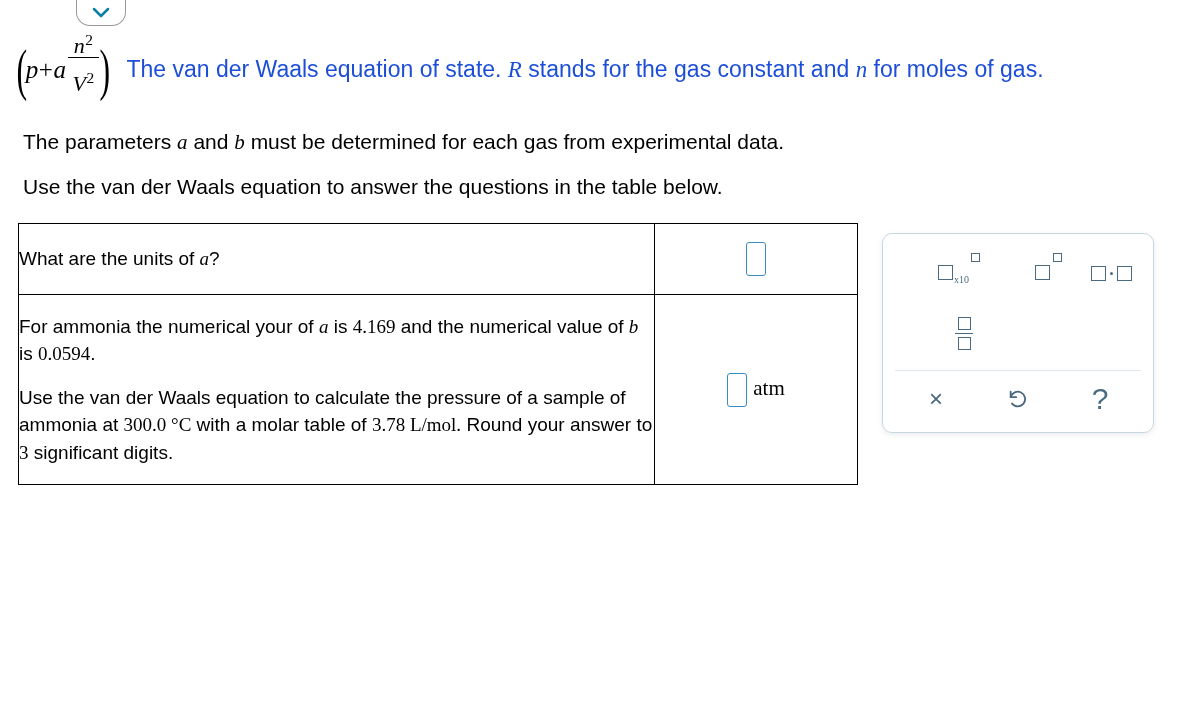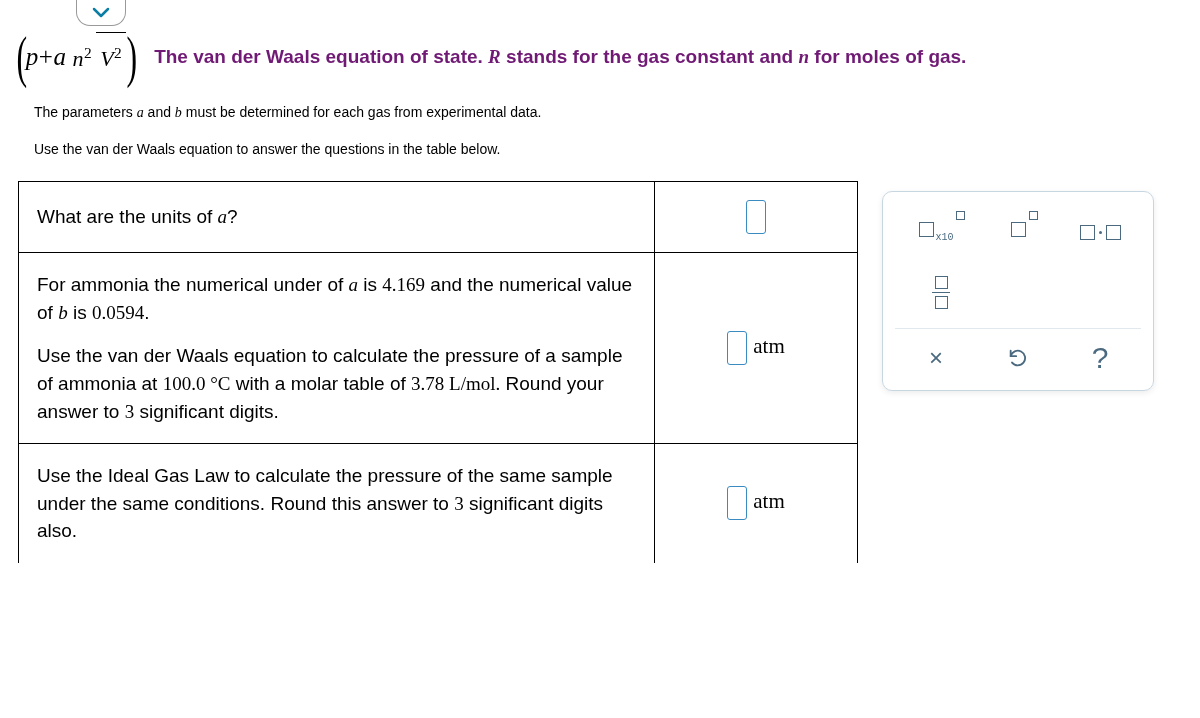--- a/index.html
+++ b/index.html
@@ -14,49 +14,49 @@
   .expand-btn {
     width:50px; height:26px; background:#fff; border:1px solid #999;
     border-bottom-left-radius:14px; border-bottom-right-radius:14px;
     border-top:none;
     display:flex; align-items:center; justify-content:center;
     color:#0a7ea4; font-size:18px; font-weight:bold;
     margin-left:58px;
   }
   .eq-wrap { display:flex; align-items:center; gap:18px; margin-top:6px;}
   .eq { font-family:"Times New Roman", serif; font-size:25px; letter-spacing:0.5px; display:flex; align-items:center;}
-  .frac { display:inline-flex; flex-direction:row; align-items:center; vertical-align:middle; margin:0 2px; font-size:22px; line-height:1;}
+  .frac { display:inline-flex; flex-direction:column; align-items:center; vertical-align:middle; margin:0 2px; font-size:22px; line-height:1;}
   .frac .num { padding:0 4px; }
   .frac .den { border-top:1.5px solid #000; padding:12px 4px;}
   .delim { font-size:58px; font-weight:100; line-height:0.8; font-family:"Times New Roman",serif; transform:scaleX(0.55); display:inline-block; margin:0 -6px;}
-  .desc { color:#701a75; font-size:19px;font-weight:bold; }
+  .desc { color:#1d4ed8; font-size:23px; }
   .serif-i { font-family:"Times New Roman",serif; font-style:italic; }
-  p.body { margin:0 0 20px 16px; font-size:14px; }
+  p.body { margin:0 0 20px 5px; font-size:21px; }
   .qa-row { display:flex; gap:24px; align-items:flex-start; margin-top:24px;}
   table.qa { border-collapse:collapse; width:840px; }
-  table.qa td { border:1.5px solid #000; padding:18px 18px; vertical-align:middle; font-size:19px; }
+  table.qa td { border:1.5px solid #000; padding:18px 0; vertical-align:middle; font-size:19px; }
   table.qa td.answer { width:203px; text-align:center; vertical-align:middle;}
   .input-slot {
     display:inline-block; width:20px; height:34px; border:1.5px solid #3a8bbf;
     border-radius:3px; vertical-align:middle;
   }
   .unit { font-family:"Times New Roman",serif; font-size:21px; margin-left:6px;}
   .numval { font-family:"Times New Roman",serif;text-align:center; }
   
   .toolbox {
     width:272px; border:1px solid #c7d7e2; border-radius:10px;
     box-shadow:0 2px 6px rgba(0,0,0,0.08);
     padding:16px 12px 14px 12px;
     display:flex; flex-direction:column; gap:12px;
     margin-top:10px;
   }
   .tb-row { display:flex; justify-content:space-around; align-items:center; height:48px;}
   .tb-btn {
-    width:64px; height:44px; display:flex; align-items:center; justify-content:center;
-    border-radius:6px; cursor:pointer; position:relative; font-family:Liberation Mono, monospace;
+    width:64px; height:44px; display:flex; align-items:center; justify-content:flex-end;
+    border-radius:6px; cursor:pointer; position:relative; font-family:Liberation Serif, serif;
   }
   .sq { width:15px; height:15px; border:1.5px solid #4b6a80; display:inline-block;}
   .sq.sm { width:9px; height:9px;}
   .x10lbl { font-size:10px; color:#4b6a80; position:relative; top:3px; left:1px;}
   .supwrap { position:relative; display:inline-block;}
   .supwrap .sup { position:absolute; top:-10px; right:-12px;}
   .dot { width:3px; height:3px; background:#4b6a80; border-radius:50%; display:inline-block; margin:0 4px; vertical-align:middle;}
   .fracbtn { display:flex; flex-direction:column; align-items:center; gap:3px;}
   .fracbtn .bar { width:18px; height:1.5px; background:#4b6a80;}
   .ctrl-btn {
@@ -101,35 +101,27 @@
       <td>
         <span>What are the units of </span><span class="serif-i">a</span><span>?</span>
       </td>
       <td class="answer">
         <span class="input-slot"></span>
       </td>
     </tr>
     <tr>
       <td style="line-height:1.45;">
         <div style="margin-bottom:16px;">
-          <span>For ammonia the numerical under of </span><span class="serif-i">a</span><span> is </span><span class="numval">4.169</span><span> and the numerical value of </span><span class="serif-i">b</span><span> is </span><span class="numval">0.0594</span><span>.</span>
+          <span>For ammonia the numerical your of </span><span class="serif-i">a</span><span> is </span><span class="numval">4.169</span><span> and the numerical value of </span><span class="serif-i">b</span><span> is </span><span class="numval">0.0594</span><span>.</span>
         </div>
         <div>
-          <span>Use the van der Waals equation to calculate the pressure of a sample of ammonia at </span><span class="numval">100.0 °C</span><span> with a molar table of </span><span class="numval">3.78  L/mol.</span><span> Round your answer to </span><span class="numval">3</span><span> significant digits.</span>
+          <span>Use the van der Waals equation to calculate the pressure of a sample of ammonia at </span><span class="numval">300.0 °C</span><span> with a molar table of </span><span class="numval">3.78  L/mol.</span><span> Round your answer to </span><span class="numval">3</span><span> significant digits.</span>
         </div>
       </td>
       <td class="answer">
-        <span class="input-slot"></span><span class="unit">atm</span>
-      </td>
-    </tr>
-    <tr>
-      <td style="line-height:1.45; border-bottom:none;">
-        <span>Use the Ideal Gas Law to calculate the pressure of the same sample under the same conditions. Round this answer to </span><span class="numval">3</span><span> significant digits also.</span>
-      </td>
-      <td class="answer" style="border-bottom:none;">
         <span class="input-slot"></span><span class="unit">atm</span>
       </td>
     </tr>
   </tbody>
     </table>
 
   <div class="toolbox">
     <div class="tb-row">
       <div class="tb-btn">
         <span class="supwrap"><span class="sq"></span><span class="x10lbl">x10</span><span class="sup sq sm"></span></span>

